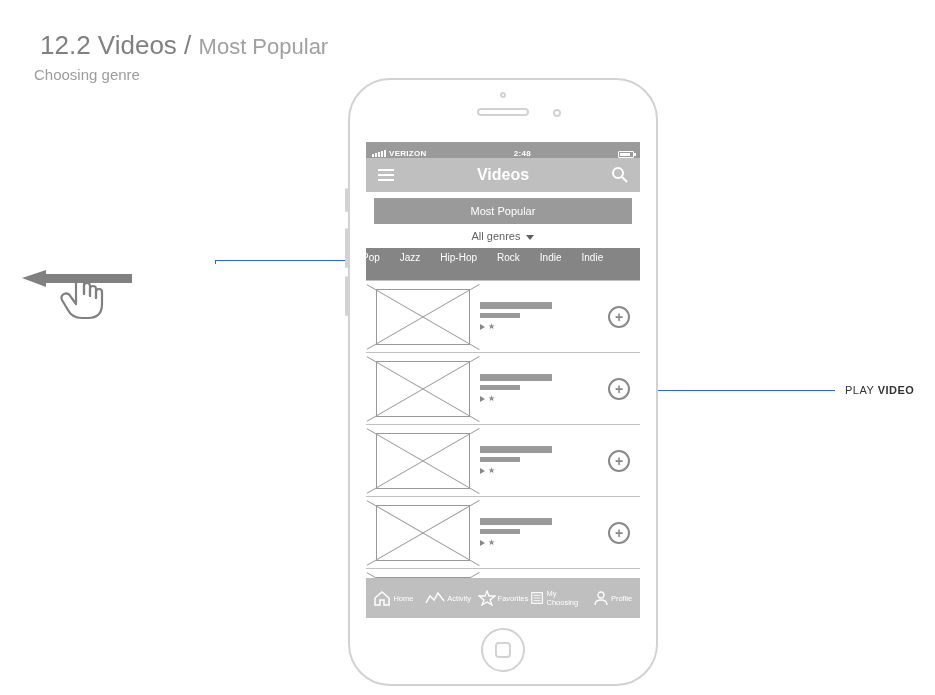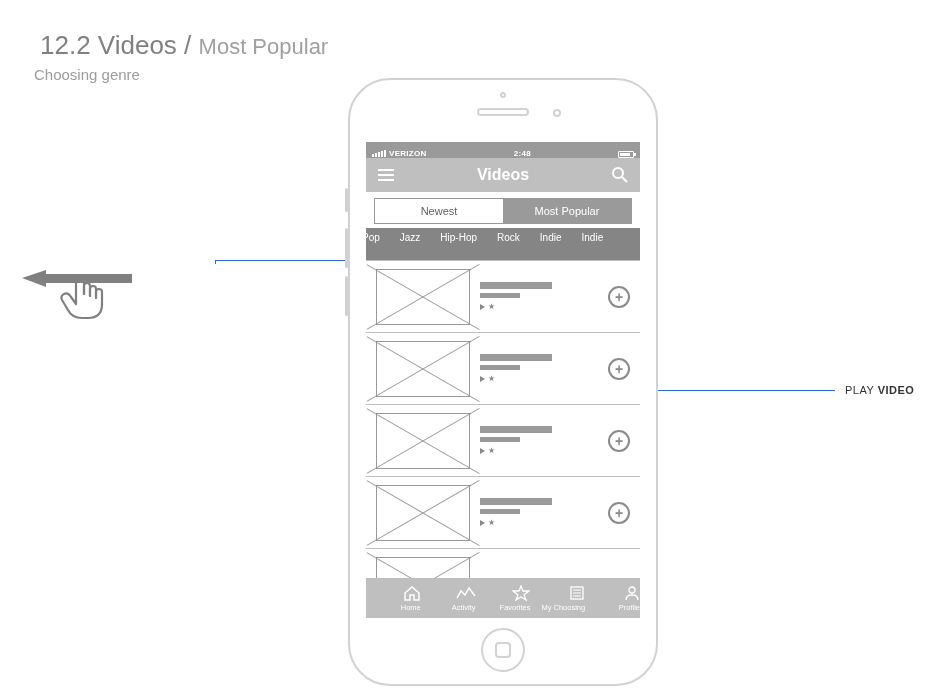--- a/index.html
+++ b/index.html
@@ -67,21 +67,21 @@
 .meta { flex: 1; display: flex; flex-direction: column; gap: 4px; }
 .line1 { width: 72px; height: 7px; background: #9a9a9a; }
 .line2 { width: 40px; height: 5px; background: #9a9a9a; }
 .line3 { display: flex; align-items: center; gap: 3px; }
 .play-tiny { width: 0; height: 0; border-left: 5px solid #888; border-top: 3px solid transparent; border-bottom: 3px solid transparent; }
 .star-tiny { font-size: 8px; color: #888; }
 .add { width: 22px; height: 22px; border: 2px solid #8a8a8a; border-radius: 50%; display: flex; align-items: center; justify-content: center; color: #8a8a8a; font-size: 14px; font-weight: 700; flex-shrink: 0; cursor: pointer; }
 
 
 .tabbar { position: absolute; left: 0; right: 0; bottom: 0; height: 40px; background: #bfbfbf; display: flex; }
-.tab { flex: 1; display: flex; flex-direction: column; align-items: flex-end; justify-content: center; color: #fff; font-size: 7.5px; gap: 2px; cursor: pointer; }
+.tab { flex: 1; display: flex; flex-direction: row; align-items: center; justify-content: center; color: #fff; font-size: 7.5px; gap: 2px; cursor: pointer; }
 
 
 .callout { position: absolute; border-top: 1px solid #2b6ad3; }
 .callout-v { position: absolute; border-left: 1px solid #2b6ad3; }
 .callout-label { position: absolute; font-size: 11px; color: #333; letter-spacing: .5px; }
 .callout-label strong { font-weight: 800; }
 </style>
 </head>
 <body>
 
@@ -159,24 +159,31 @@
       <span class="nav-title">Videos</span>
       <span class="search">
         <svg viewBox="0 0 20 20" width="20" height="20">
             <circle cx="8" cy="8" r="5" fill="none" stroke="#fff" stroke-width="2"></circle>
             <line x1="12" y1="12" x2="17" y2="17" stroke="#fff" stroke-width="2"></line>
           </svg>
       </span>
     </div>
 
     <div class="segments">
-      <div class="seg inactive">Newest</div>
       <div class="seg active">Most Popular</div>
     </div>
 
+    <div class="all-genres">
+      <span>All genres</span>
+      <span class="chev">
+        <svg width="8" height="5" viewBox="0 0 8 5">
+            <polygon points="0,0 8,0 4,5" fill="#606060"></polygon>
+          </svg>
+      </span>
+    </div>
 
     <div class="genre-strip">
       <div class="g">Pop</div>
       <div class="g">Jazz</div>
       <div class="g">Hip-Hop</div>
       <div class="g">Rock</div>
       <div class="g">Indie</div>
       <div class="g">Indie</div>
     </div>
 

